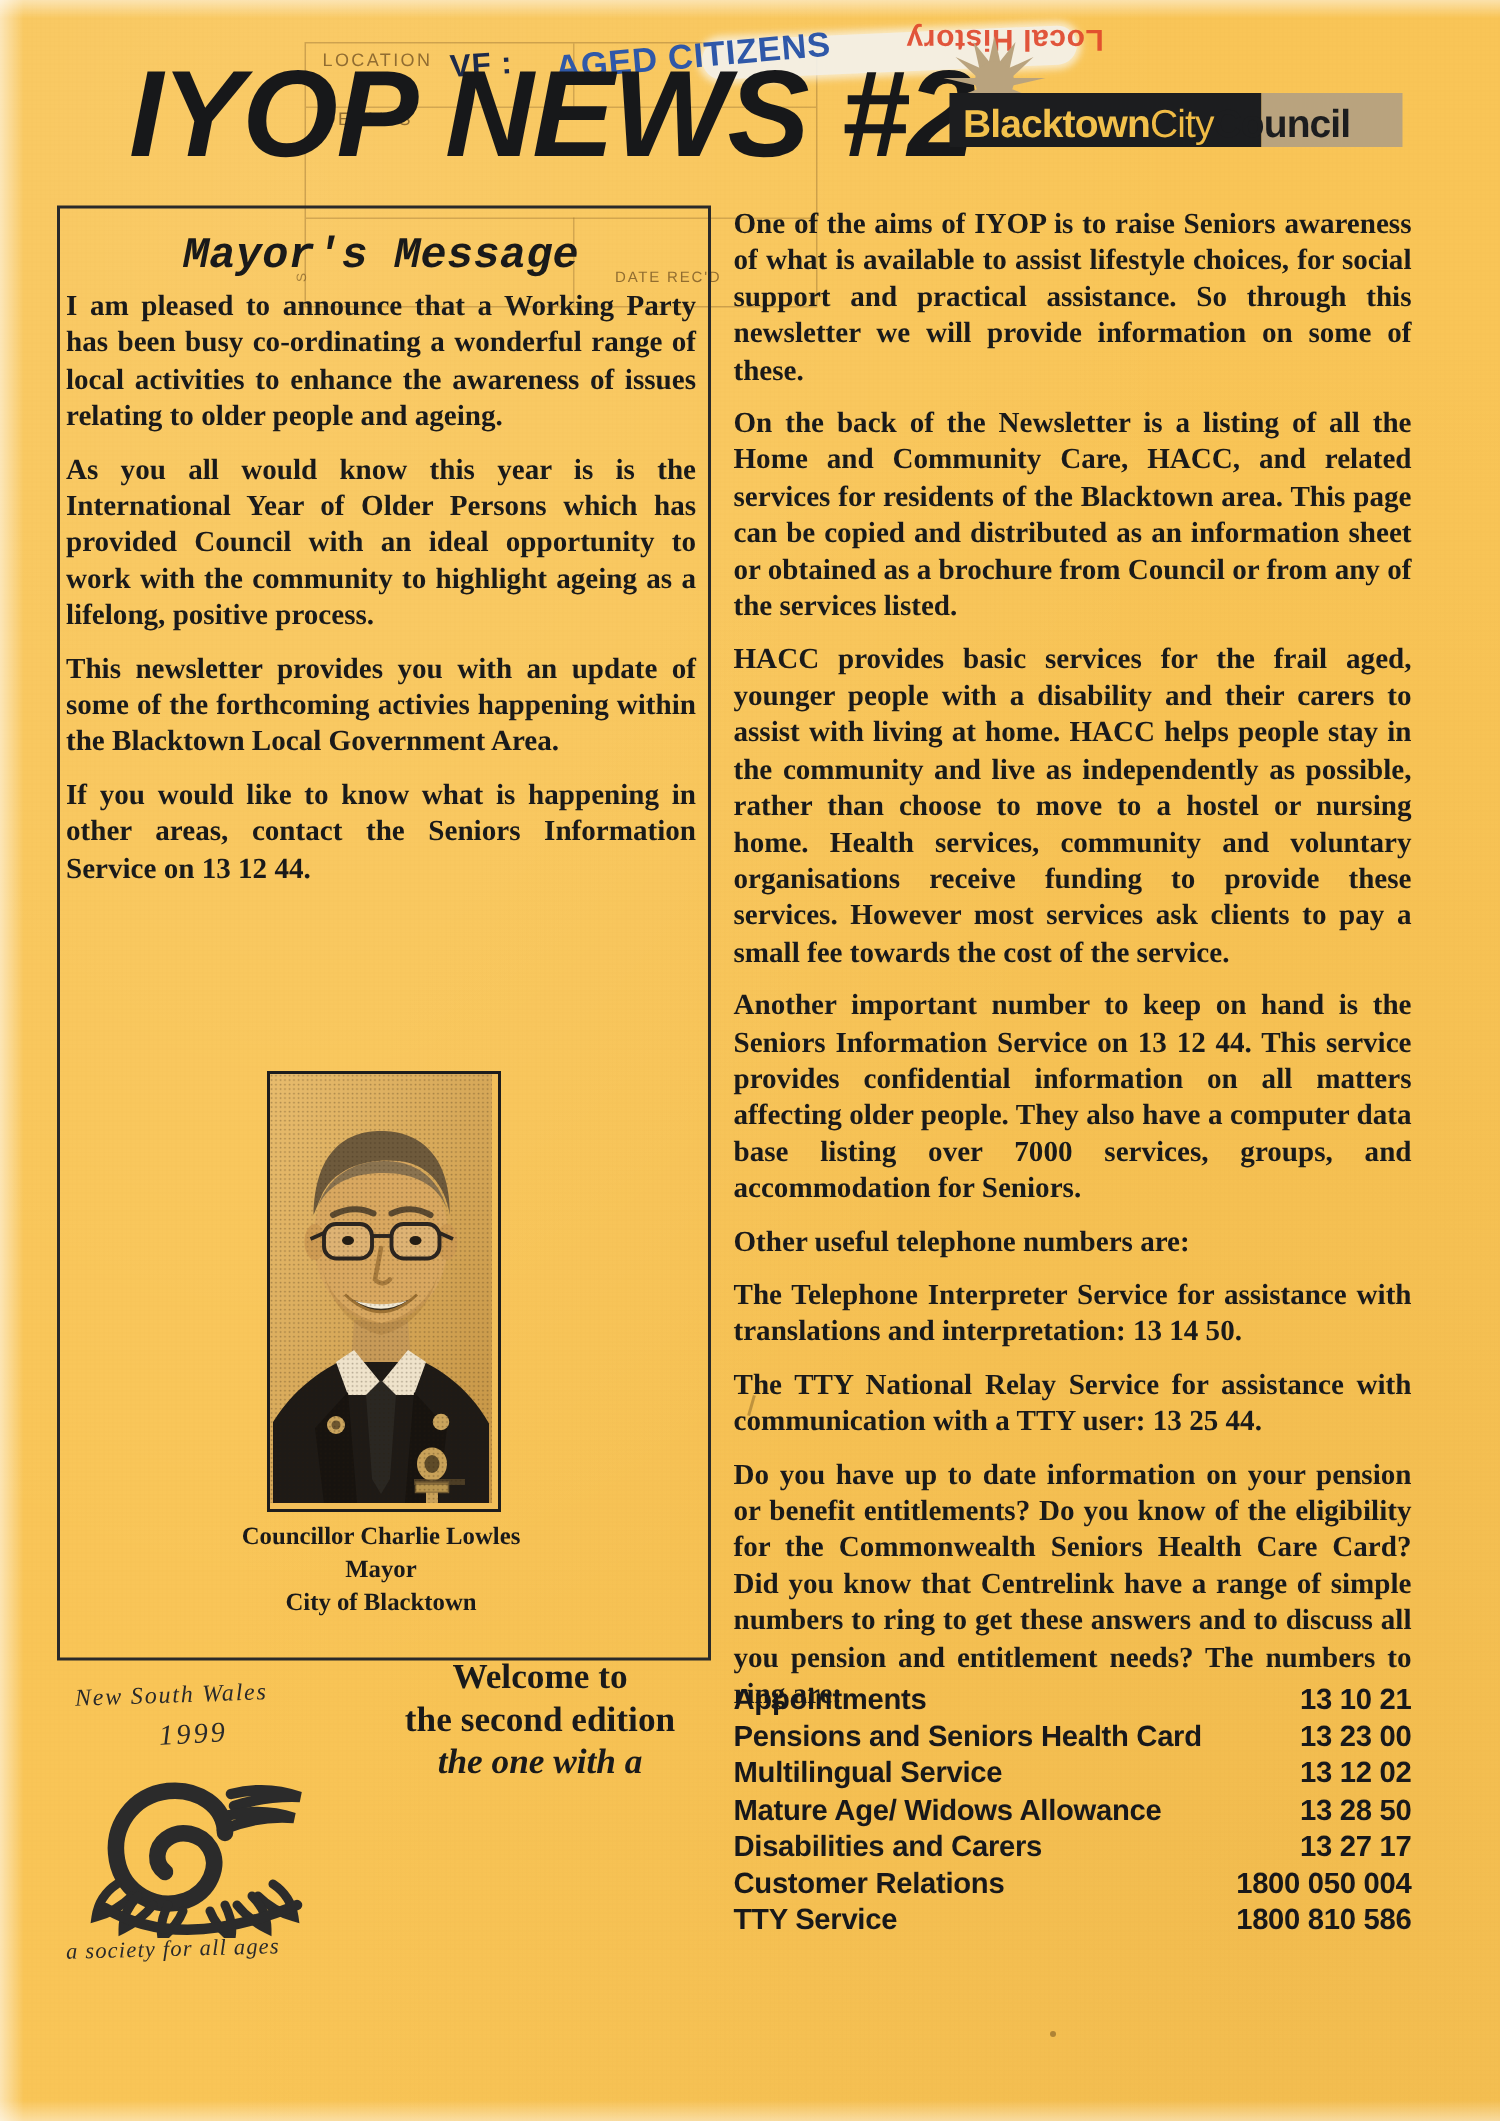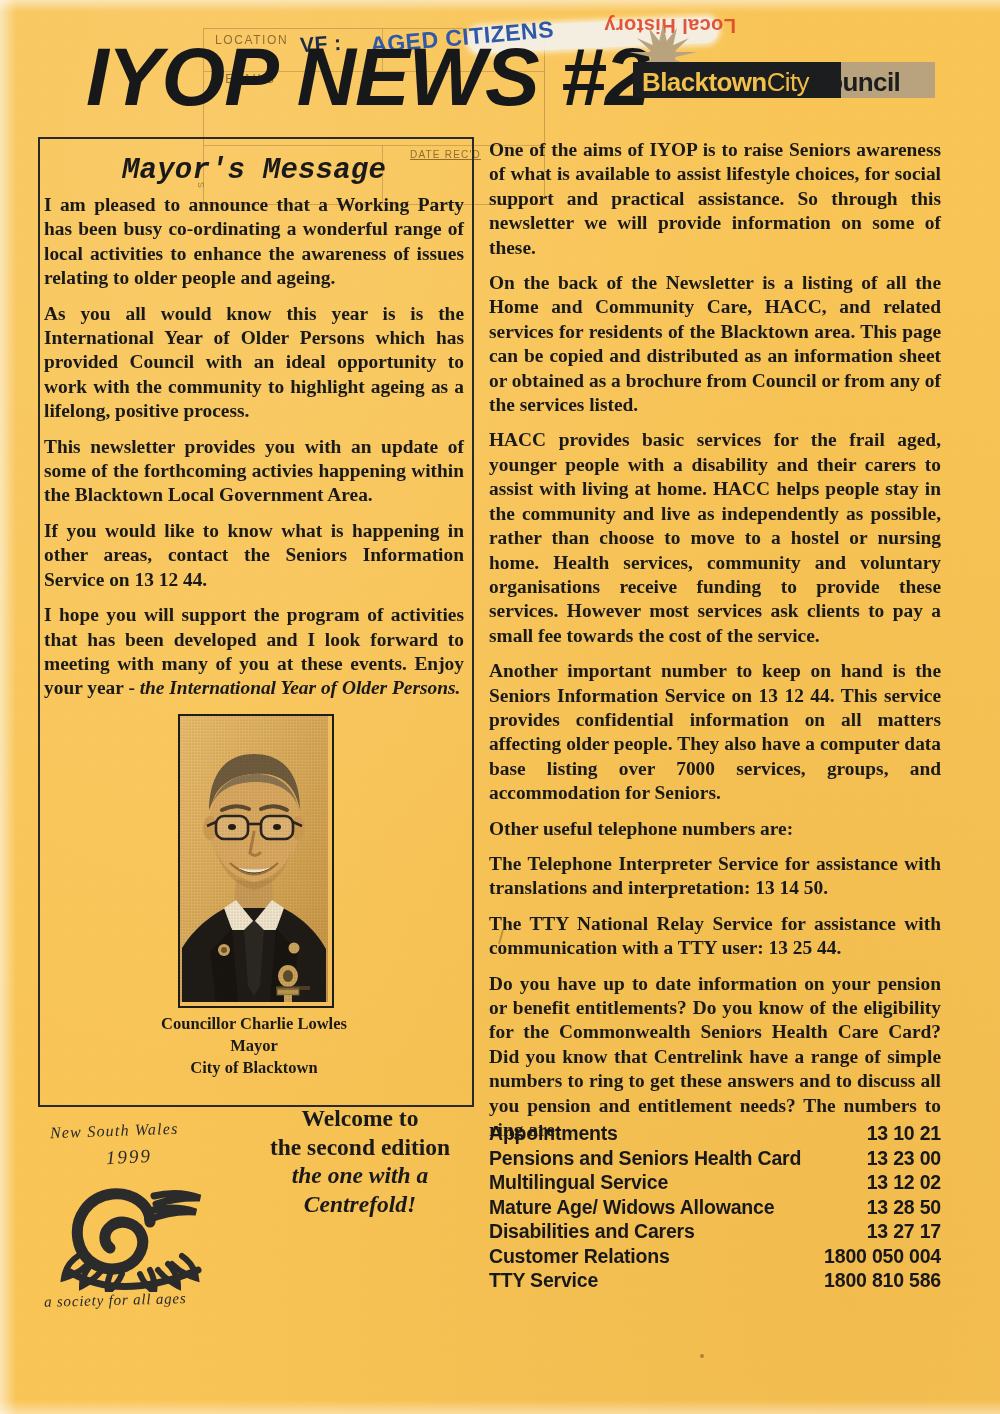--- a/index.html
+++ b/index.html
@@ -134,21 +134,21 @@
   <div class="edge-bottom"></div>
 
   <div class="stamp-box">
     <div class="hline" style="top:42px;"></div>
     <div class="hline" style="top:116px;"></div>
     <div class="vline" style="left:178px;top:116px;"></div>
     <div class="vline" style="left:178px;top:0;height:42px;"></div>
   </div>
   <span class="stamp-lbl" style="left:215px;top:33px;">LOCATION</span>
   <span class="stamp-lbl" style="left:215px;top:72px;">DETAILS</span>
-  <span class="stamp-lbl sm" style="left:410px;top:149px;text-decoration:underline;">DATE REC'D</span>
+  <span class="stamp-lbl sm" style="left:410px;top:180px;">DATE REC'D</span>
   <span class="stamp-tick" style="left:198px;top:180px;">S</span>
 
   <div class="whiteout"></div>
   <span class="hand" style="left:300px;top:32px;">VF :</span>
   <span class="hand blue" style="left:370px;top:24px;font-size:23px;">AGED CITIZENS</span>
 
   <span class="redstamp">Local History</span>
 
   <div class="masthead">IYOP NEWS #2</div>
 
@@ -177,21 +177,20 @@
   </div>
 
   <div class="mayorbox"></div>
   <div class="mayor-title">Mayor's Message</div>
 
   <div class="col-left">
     <p class="body">I am pleased to announce that a Working Party has been busy co-ordinating a wonderful range of local activities to enhance the awareness of issues relating to older people and ageing.</p>
     <p class="body">As you all would know this year is is the International Year of Older Persons which has provided Council with an ideal opportunity to work with the community to highlight ageing as a lifelong, positive process.</p>
     <p class="body">This newsletter provides you with an update of some of the forthcoming activies happening within the Blacktown Local Government Area.</p>
     <p class="body">If you would like to know what is happening in other areas, contact the Seniors Information Service on 13 12 44.</p>
-    <p class="body"><span>I hope you will support the program of activities that has been developed and I look forward to meeting with many of you at these events. Enjoy your year - </span><i>the International Year of Older Persons.</i></p>
   </div>
 
   <div class="portrait-frame">
     <svg width="148" height="286" viewBox="0 0 148 286">
       <defs>
         <linearGradient id="bgph" x1="0" y1="0" x2="1" y2="1">
           <stop offset="0" stop-color="#e8bc6d"></stop>
             <stop offset="1" stop-color="#c59444"></stop>
         </linearGradient>
         <pattern id="halft" width="3" height="3" patternUnits="userSpaceOnUse">
@@ -279,21 +278,20 @@
         <path d="M16 112 q50 30 128 -2" stroke-width="7"></path>
       </g>
     </svg>
     <span class="tag">a society for all ages</span>
   </div>
 
   <div class="welcome">
     <div>Welcome to</div>
     <div>the second edition</div>
     <div class="it">the one with a</div>
-    <div class="it">Centrefold!</div>
   </div>
 
   <div class="col-right">
     <p class="body">One of the aims of IYOP is to raise Seniors awareness of what is available to assist lifestyle choices, for social support and practical assistance.  So through this newsletter we will provide information on some of these.</p>
     <p class="body">On the back of the Newsletter is a listing of all the Home and Community Care, HACC, and related services for residents of the Blacktown area.  This page can be copied and distributed as an information sheet or obtained as a brochure from Council or from any of the services listed.</p>
     <p class="body">HACC provides basic services for the frail aged, younger people with a disability and their carers to assist with living at home.  HACC helps people stay in the community and live as independently as possible, rather than choose to move to a hostel or nursing home.   Health services, community and voluntary organisations receive funding to provide these services. However most services ask clients to pay a small fee towards the cost of the service.</p>
     <p class="body">Another important number to keep on hand is the Seniors Information Service on 13 12 44.  This service provides confidential information on all matters affecting older people.  They also have a computer data base listing over 7000 services, groups, and accommodation for Seniors.</p>
     <p class="body last">Other useful telephone numbers are:</p>
     <p class="body">The Telephone Interpreter Service for assistance with translations and interpretation:  13 14 50.</p>
     <p class="body">The TTY National Relay Service for assistance with communication with a TTY user: 13 25 44.</p>

